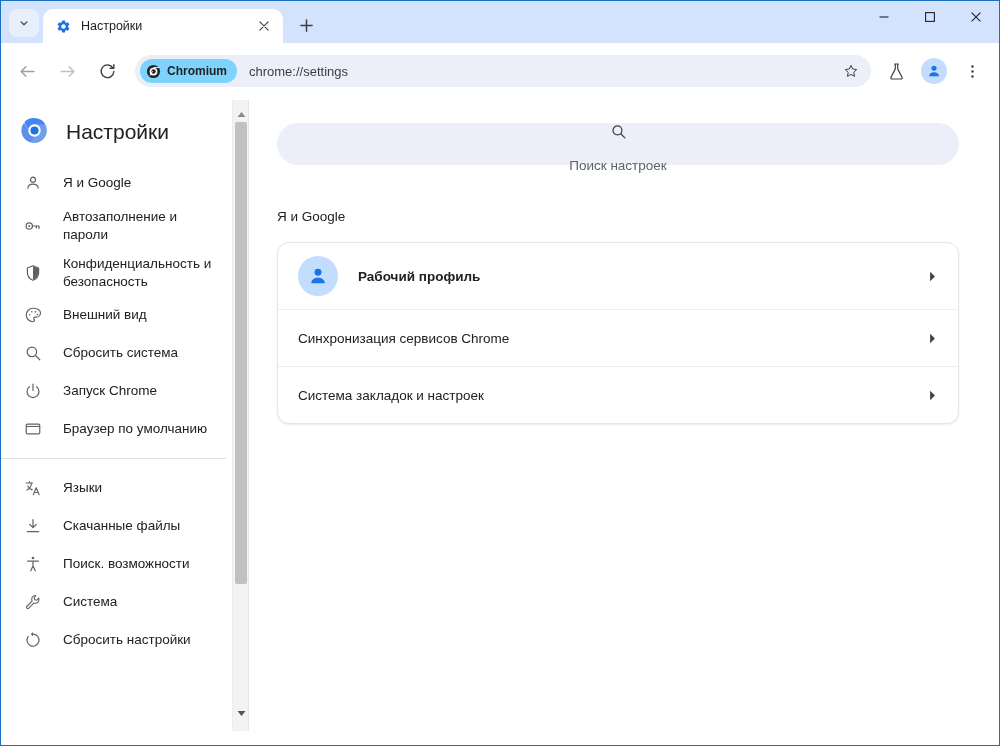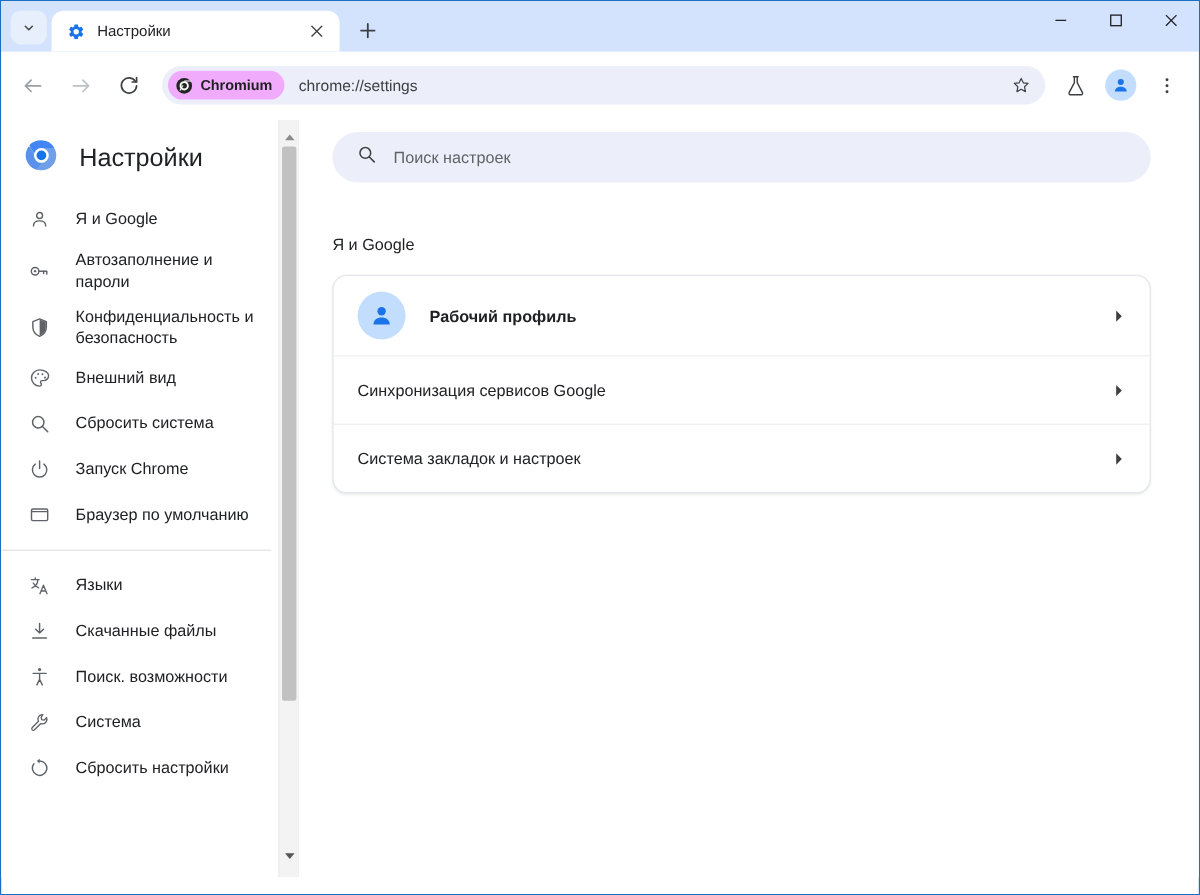--- a/index.html
+++ b/index.html
@@ -104,21 +104,21 @@
     height: 32px;
     margin: 0 6px 0 8px;
     background: #eceff9;
     border-radius: 16px;
     display: flex;
     align-items: center;
     padding: 0 4px 0 5px;
   }
   .chip {
     height: 24px;
-    background: #f0abfc;
+    background: #7dd3fc;
     border-radius: 12px;
     display: flex;
     align-items: center;
     padding: 0 10px 0 6px;
     gap: 6px;
     flex: none;
     cursor: pointer;
   }
   .chip-label { font-size: 12px; color: #1f1f1f; font-weight: 600; }
   .url-text {
@@ -228,29 +228,30 @@
     cursor: pointer;
   }
 
   .main {
     flex: 1;
     position: relative;
     background: #ffffff;
     padding: 0 40px 0 28px;
   }
   .search-box {
-    margin-top: 10px;
+    margin-top: 23px;
     height: 42px;
     background: #eceff9;
     border-radius: 21px;
     display: flex;
     align-items: center;
     padding: 0 20px;
     gap: 14px;
     cursor: text;
+    flex-direction: column;
   }
   .search-placeholder {
     font-size: 13.5px;
     color: #5f6368;
   }
   .section-title {
     margin-top: 44px;
     font-size: 13.5px;
     color: #202124;
   }
@@ -590,21 +591,21 @@
           </span>
           <span class="row-label">Рабочий профиль</span>
           <span class="row-arrow">
             <svg width="11" height="11" viewBox="0 0 10 14">
               <path d="M2 1l6 6-6 6z" fill="#3c4043"></path>
             </svg>
           </span>
         </div>
 
         <div class="card-row">
-          <span class="row-label">Синхронизация сервисов Google</span>
+          <span class="row-label">Синхронизация сервисов Chrome</span>
           <span class="row-arrow">
             <svg width="11" height="11" viewBox="0 0 10 14">
               <path d="M2 1l6 6-6 6z" fill="#3c4043"></path>
             </svg>
           </span>
         </div>
 
         <div class="card-row">
           <span class="row-label">Система закладок и настроек</span>
           <span class="row-arrow">

